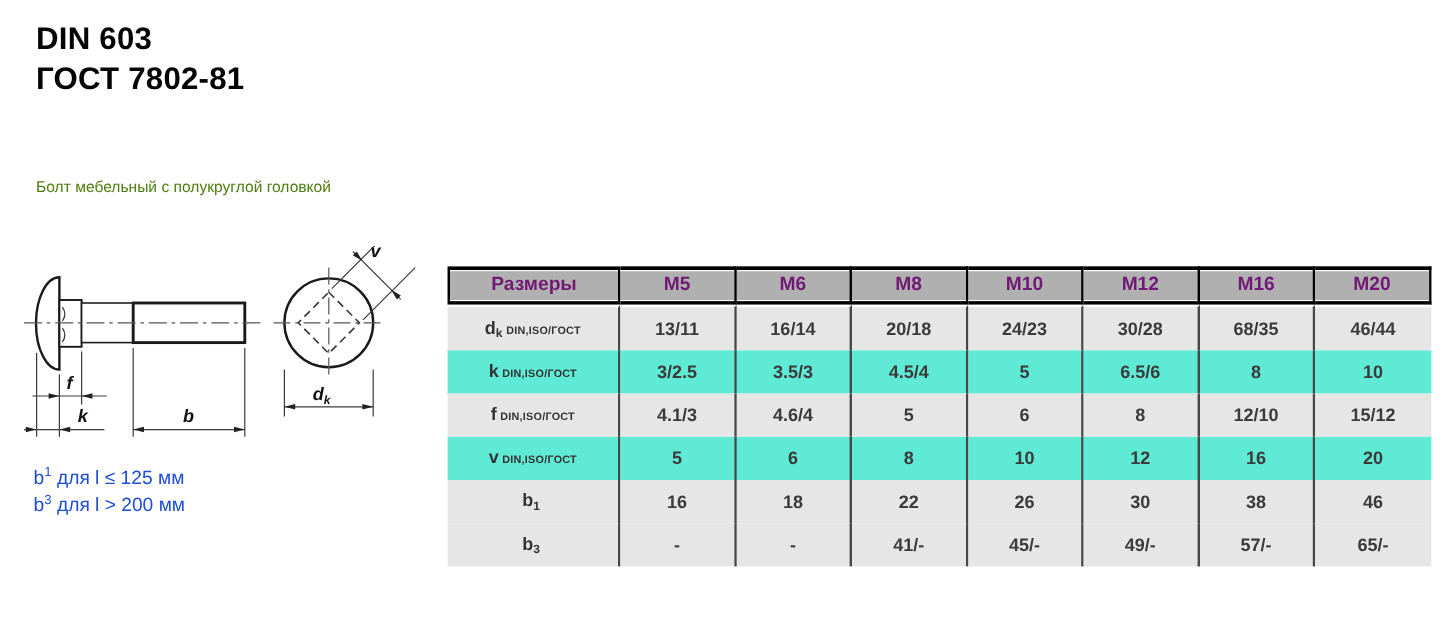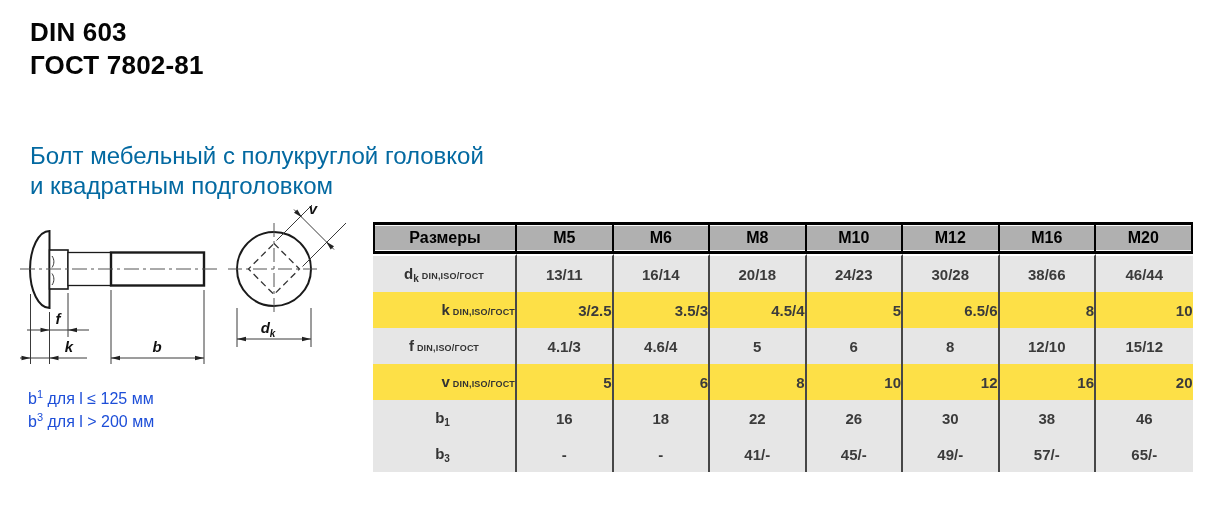--- a/index.html
+++ b/index.html
@@ -6,67 +6,66 @@
   .canvas {
     position:relative; width:1193px; height:519px; background:#ffffff;
     font-family:"Liberation Sans", sans-serif; color:#000; overflow:hidden;
   }
 
   
   .standards { position:absolute; left:30px; top:16px; font-size:26px; font-weight:bold;
                line-height:33px; letter-spacing:0.2px; color:#050505; }
 
   
-  .description { position:absolute; left:30px; top:141px; font-size:24px; line-height:30px; color:#0369a1; }
+  .description { position:absolute; left:30px; top:141px; font-size:13px; line-height:30px; color:#4d7c0f; }
 
   
   .notes { position:absolute; left:28px; top:388px; font-size:16px; line-height:22.5px; color:#1d4ed8; }
   .notes sup { font-size:11px; line-height:0; }
 
   
   svg.drawing { position:absolute; left:10px; top:205px; }
   .dimtext { font-family:"Liberation Sans", sans-serif; font-style:italic; font-weight:bold;
              font-size:15px; fill:#111; }
 
   
   table.spec { position:absolute; left:373px; top:222px; border-collapse:separate; border-spacing:0;
                table-layout:fixed; }
   table.spec th {
-    height:26px; background:#b0b0b0; color:#000000;
+    height:26px; background:#b0b0b0; color:#701a75;
     font-size:16px; font-weight:bold; text-align:center; padding:0;
     border-top:3px solid #000; border-bottom:3px solid #000; border-right:2px solid #000;
     box-shadow: inset 0 1px 0 #f8f8f8, inset 0 -1px 0 #f8f8f8;
   }
   table.spec th:first-child { border-left:2px solid #000; }
   table.spec td {
     height:36px; text-align:center; vertical-align:middle; padding:0;
     font-size:15px; font-weight:600; color:#3b3b3b;
     border-right:2px solid #474747;
   }
   table.spec td:last-child { border-right:none; }
   table.spec tr.alt td   { background:#e6e6e6; }
-  table.spec tr.plain td { background:#fde047;text-align:right; }
+  table.spec tr.plain td { background:#5eead4; }
   table.spec tbody tr:first-child td { border-top:2px solid #fff; }
   .lbl-main { font-size:15px; font-weight:700; color:#333; }
   .lbl-sub  { font-size:10px; font-weight:700; color:#333; vertical-align:-3px; }
   .lbl-std  { font-size:9px;  font-weight:700; color:#333; margin-left:3px; letter-spacing:0.2px; }
 </style>
 </head>
 <body>
 
 <div class="canvas">
 
   <div class="standards">
     <div>DIN 603</div>
     <div>ГОСТ 7802-81</div>
   </div>
 
   <div class="description">
     <div>Болт мебельный с полукруглой головкой</div>
-    <div>и квадратным подголовком</div>
   </div>
 
   <svg class="drawing" width="360" height="175" viewBox="10 205 360 175">
 
     <g>
       <path d="M49.5 231 A19.5 38.5 0 0 0 49.5 308 Z" fill="#ffffff" stroke="#1a1a1a" stroke-width="2"></path>
       <rect x="49.5" y="250" width="18.5" height="39" fill="#ffffff" stroke="#1a1a1a" stroke-width="1.6"></rect>
       <rect x="68" y="252.5" width="43" height="33" fill="#ffffff" stroke="#1a1a1a" stroke-width="1.3"></rect>
       <rect x="111" y="252.5" width="93" height="33" fill="#ffffff" stroke="#1a1a1a" stroke-width="2.4"></rect>
       <path d="M52 256 c2.5 3.5 2.5 8 0 11.5 M52 273.5 c2.5 3.5 2.5 8 0 11.5" fill="none" stroke="#333" stroke-width="1"></path>
@@ -150,21 +149,21 @@
       </tr>
     </thead>
     <tbody>
       <tr class="alt">
         <td><span class="lbl-main">d</span><span class="lbl-sub">k</span><span class="lbl-std">DIN,ISO/ГОСТ</span></td>
         <td>13/11</td>
         <td>16/14</td>
         <td>20/18</td>
         <td>24/23</td>
         <td>30/28</td>
-        <td>38/66</td>
+        <td>68/35</td>
         <td>46/44</td>
       </tr>
       <tr class="plain">
         <td><span class="lbl-main">k</span><span class="lbl-sub"></span><span class="lbl-std">DIN,ISO/ГОСТ</span></td>
         <td>3/2.5</td>
         <td>3.5/3</td>
         <td>4.5/4</td>
         <td>5</td>
         <td>6.5/6</td>
         <td>8</td>

